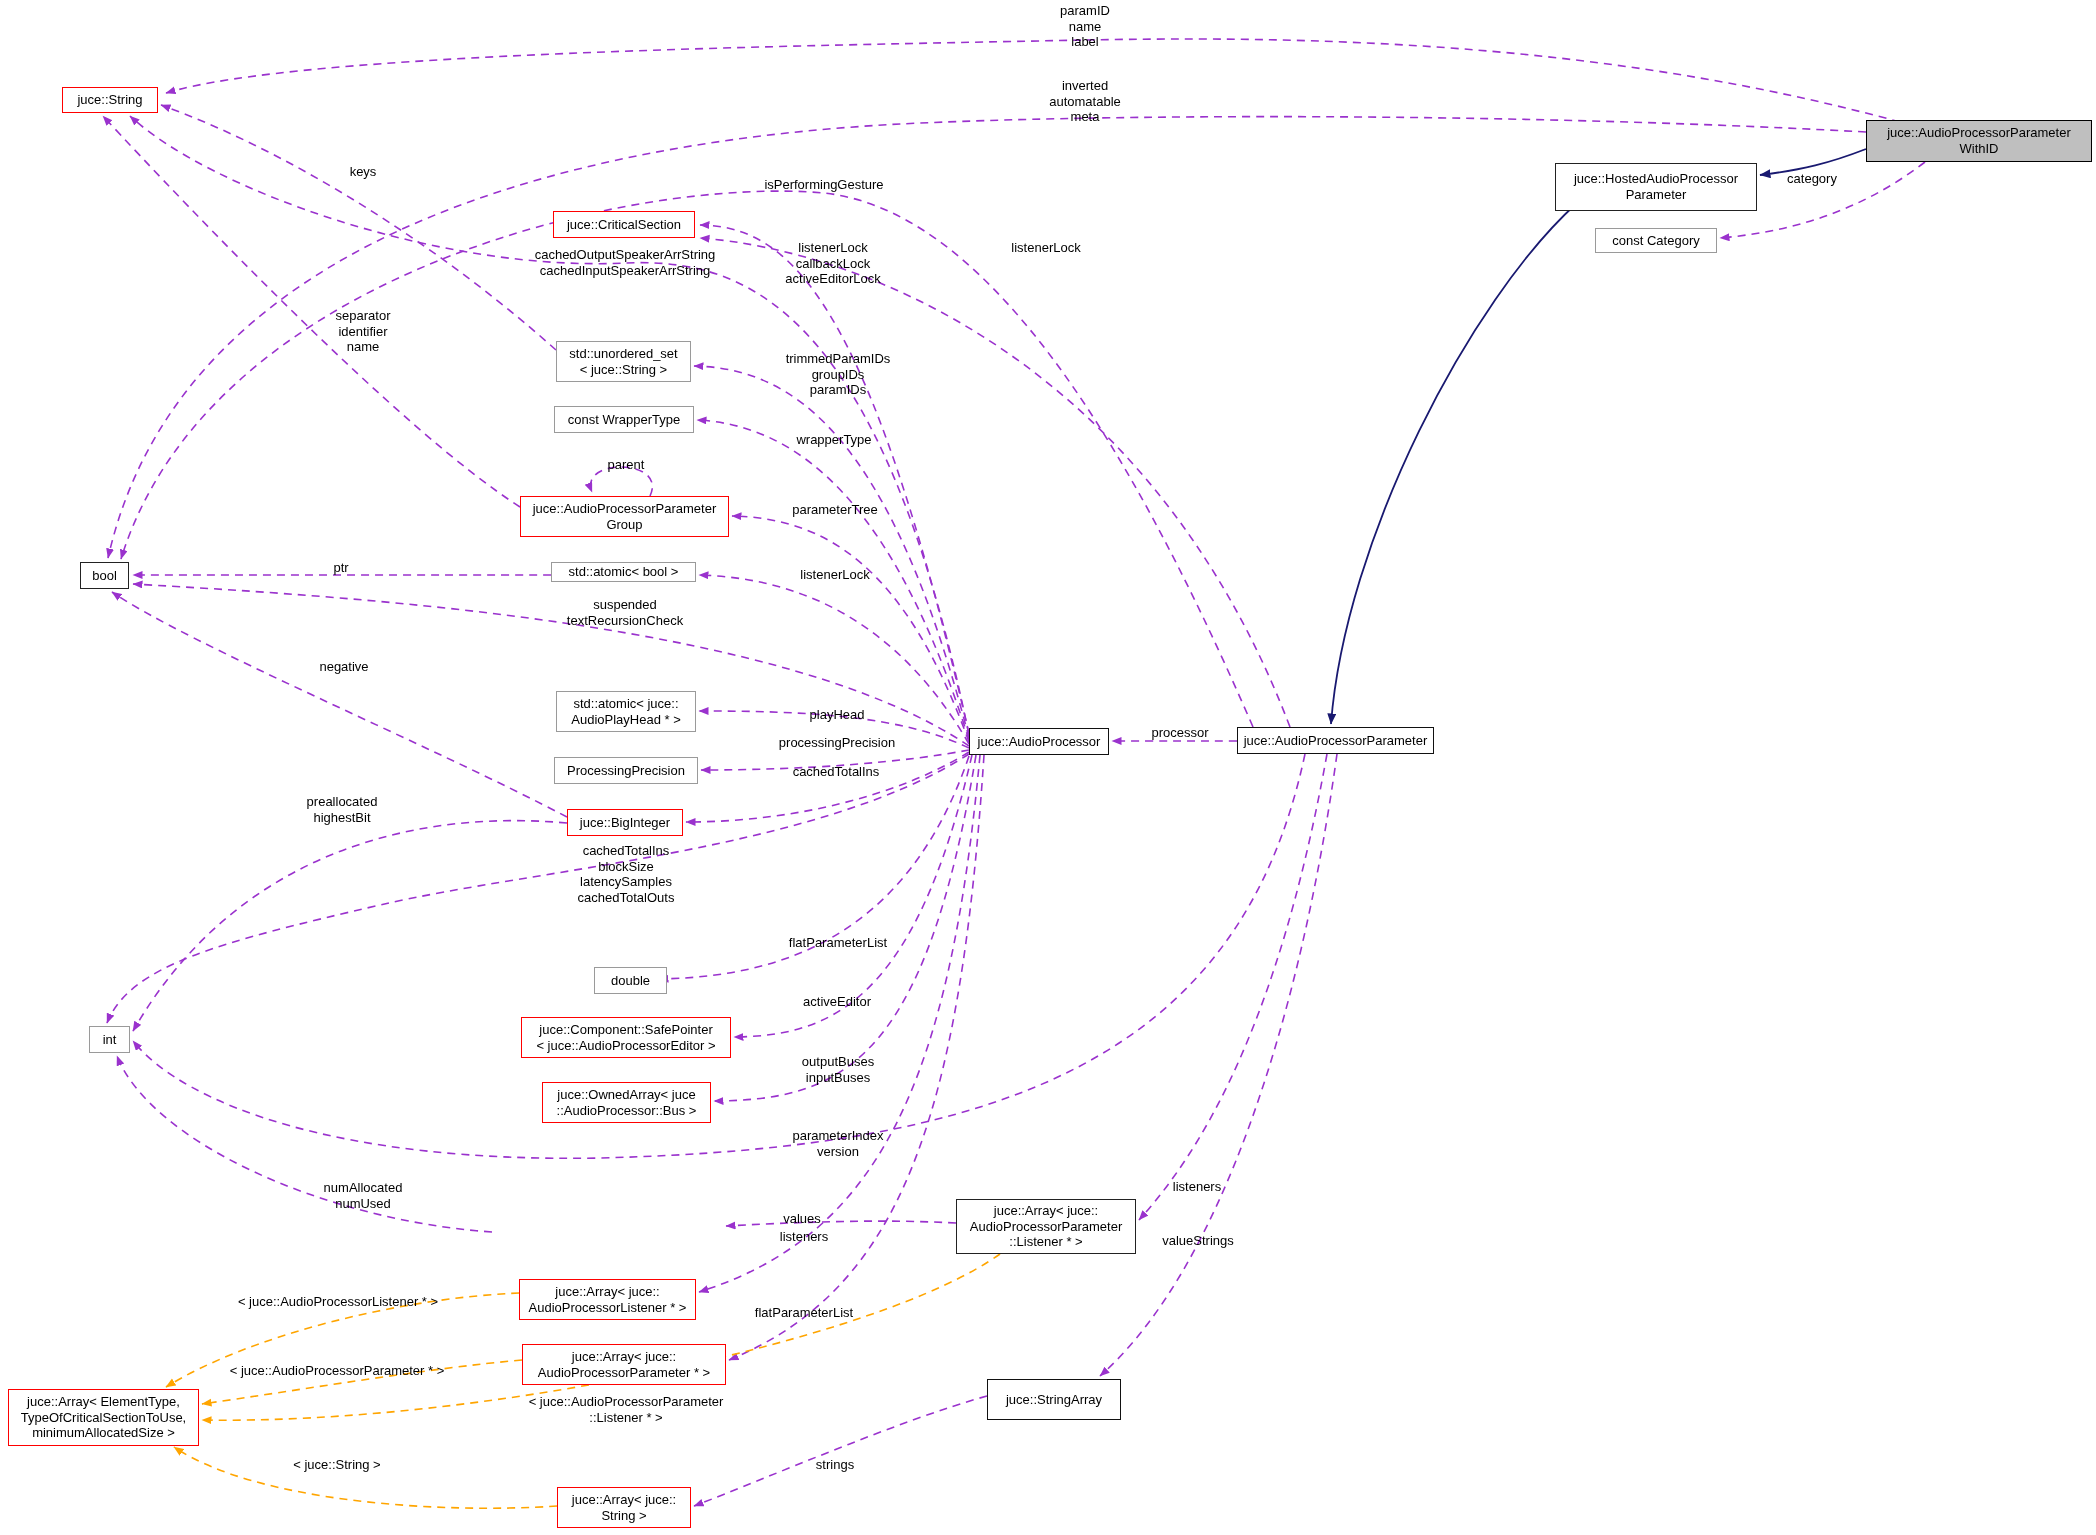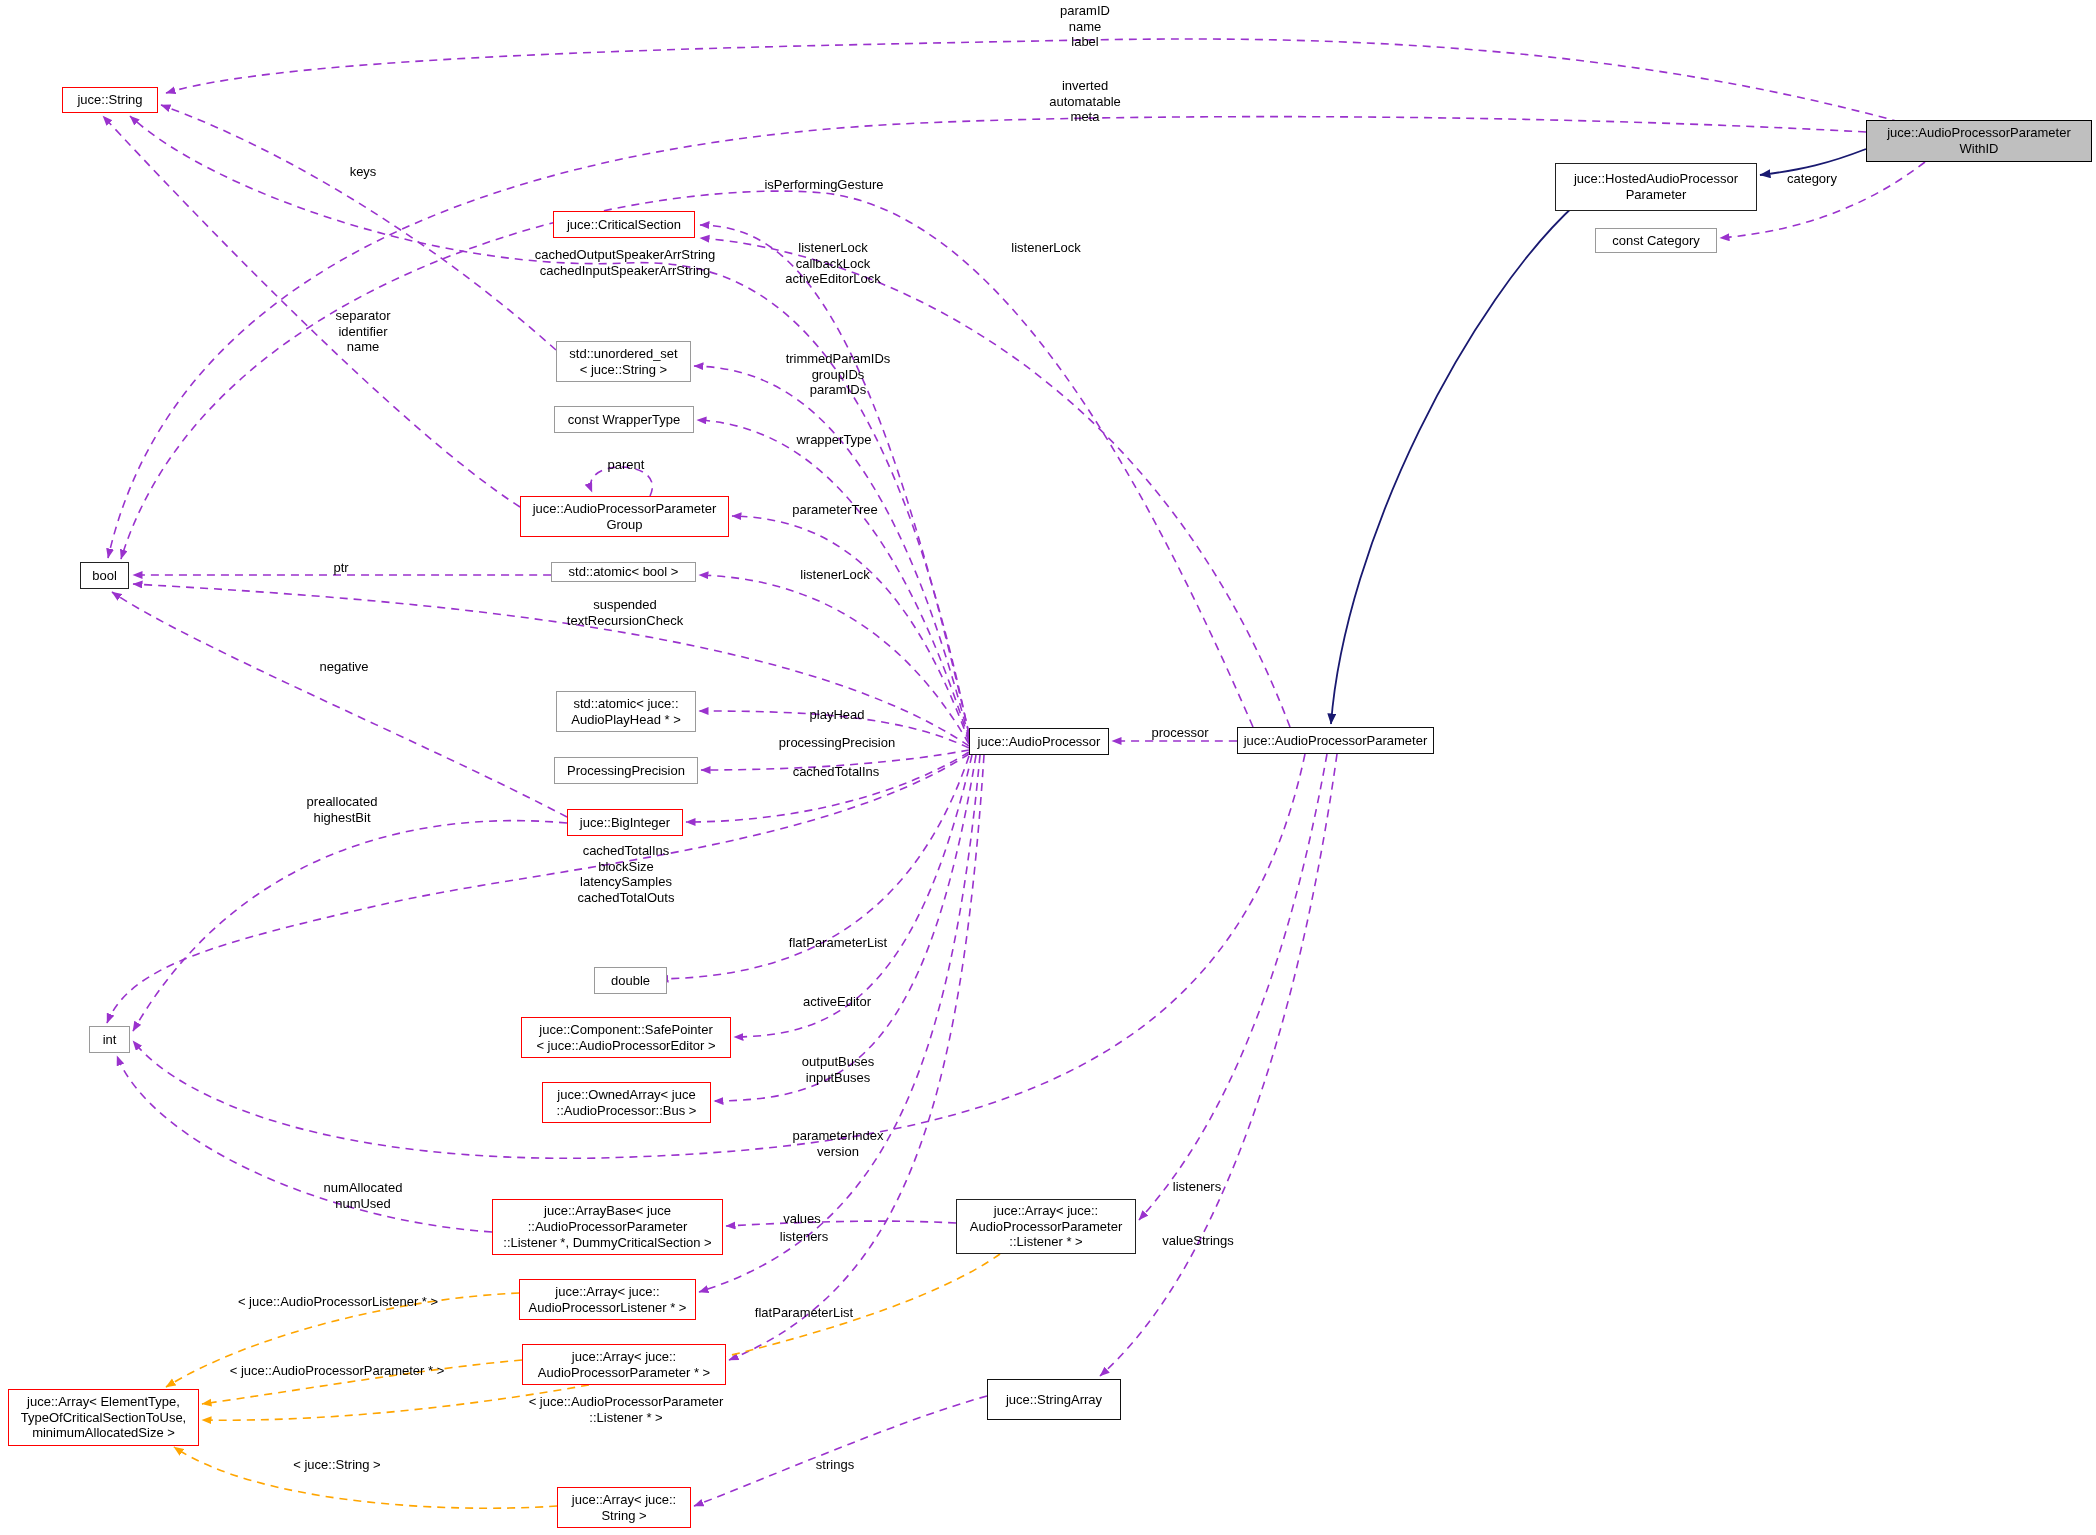--- a/index.html
+++ b/index.html
@@ -98,23 +98,20 @@
   <div class="node" style="left:554px;top:757px;width:144px;height:27px">ProcessingPrecision</div>
   <div class="node red" style="left:567px;top:809px;width:116px;height:27px">juce::BigInteger</div>
   <div class="node bold" style="left:969px;top:728px;width:140px;height:27px">juce::AudioProcessor</div>
   <div class="node bold" style="left:1237px;top:727px;width:197px;height:27px">juce::AudioProcessorParameter</div>
   <div class="node" style="left:594px;top:967px;width:73px;height:27px">double</div>
   <div class="node red" style="left:521px;top:1017px;width:210px;height:41px">juce::Component::SafePointer
 &lt; juce::AudioProcessorEditor &gt;</div>
   <div class="node red" style="left:542px;top:1082px;width:169px;height:41px">juce::OwnedArray&lt; juce
 ::AudioProcessor::Bus &gt;</div>
   <div class="node" style="left:89px;top:1026px;width:41px;height:27px">int</div>
-  <div class="node red" style="left:492px;top:1199px;width:231px;height:56px">juce::ArrayBase&lt; juce
-::AudioProcessorParameter
-::Listener *, DummyCriticalSection &gt;</div>
   <div class="node black" style="left:956px;top:1199px;width:180px;height:55px">juce::Array&lt; juce::
 AudioProcessorParameter
 ::Listener * &gt;</div>
   <div class="node red" style="left:519px;top:1279px;width:177px;height:41px">juce::Array&lt; juce::
 AudioProcessorListener * &gt;</div>
   <div class="node red" style="left:522px;top:1344px;width:204px;height:41px">juce::Array&lt; juce::
 AudioProcessorParameter * &gt;</div>
   <div class="node bold" style="left:987px;top:1379px;width:134px;height:41px">juce::StringArray</div>
   <div class="node red" style="left:557px;top:1487px;width:134px;height:41px">juce::Array&lt; juce::
 String &gt;</div>

